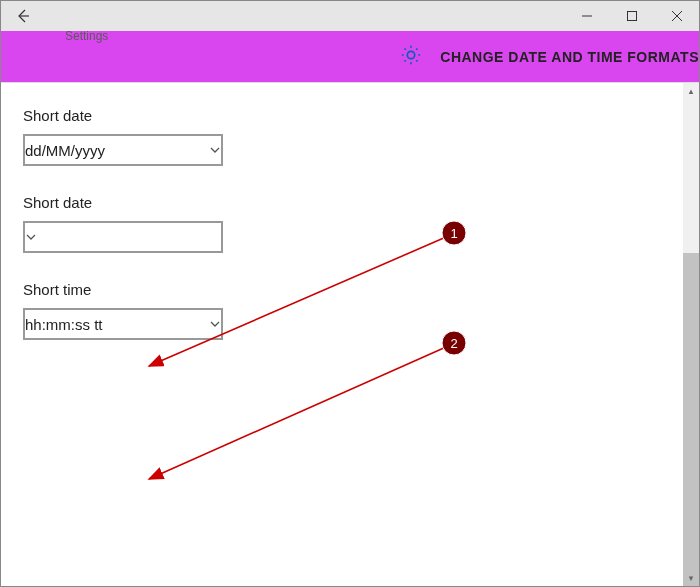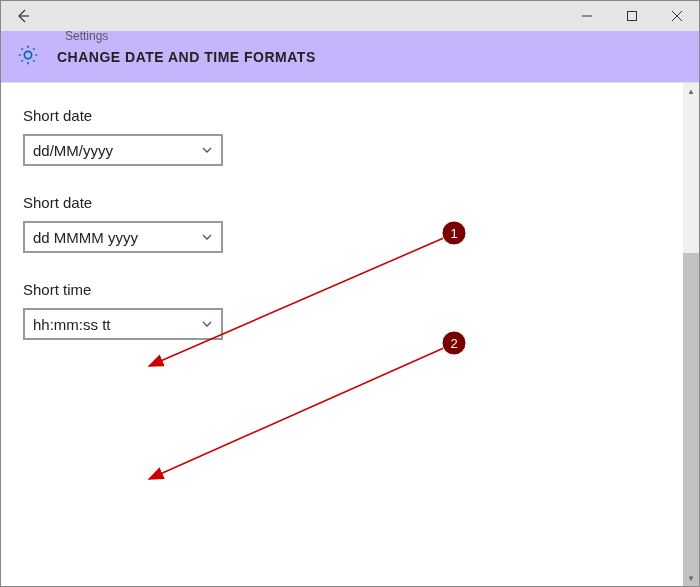--- a/index.html
+++ b/index.html
@@ -44,25 +44,26 @@
   .titlebar .winbtns > div {
     width: 45px;
     height: 30px;
     display: flex;
     align-items: center;
     justify-content: center;
     color: #333;
   }
   .header {
     height: 52px;
-    background: #c4b5fd;
+    background: #d946ef;
     display: flex;
     align-items: center;
     padding-left: 16px;
     border-bottom: 1px solid #ddd;
+    justify-content: flex-end;
   }
   .header .gear {
     color: #0063B1;
     margin-right: 18px;
   }
   .header .heading {
     font-size: 14px;
     font-weight: 600;
     letter-spacing: 0.5px;
     color: #222;
@@ -80,21 +81,21 @@
     color: #222;
     margin-bottom: 10px;
   }
   .combo {
     width: 200px;
     height: 32px;
     border: 2px solid #999;
     display: flex;
     align-items: center;
     justify-content: space-between;
-    padding: 0 8px;
+    padding: 0 0;
     font-size: 15px;
     color: #222;
     background: #fff;
     cursor: default;
     margin-bottom: 28px;
   }
   .combo .chev {
     color: #555;
   }
   .scrollbar-track {
@@ -188,21 +189,20 @@
     <div class="field-label">Short date</div>
     <div class="combo">
       <span>dd/MM/yyyy</span>
       <span class="chev"><svg width="12" height="12" viewBox="0 0 12 12">
             <path d="M2 4 L6 8 L10 4" stroke="#555" stroke-width="1.3" fill="none"></path>
           </svg></span>
     </div>
 
     <div class="field-label">Short date</div>
     <div class="combo">
-      <span>dd MMMM yyyy</span>
       <span class="chev"><svg width="12" height="12" viewBox="0 0 12 12">
             <path d="M2 4 L6 8 L10 4" stroke="#555" stroke-width="1.3" fill="none"></path>
           </svg></span>
     </div>
 
     <div class="field-label">Short time</div>
 
     <div class="combo">
       <span>hh:mm:ss tt</span>
       <span class="chev"><svg width="12" height="12" viewBox="0 0 12 12">

